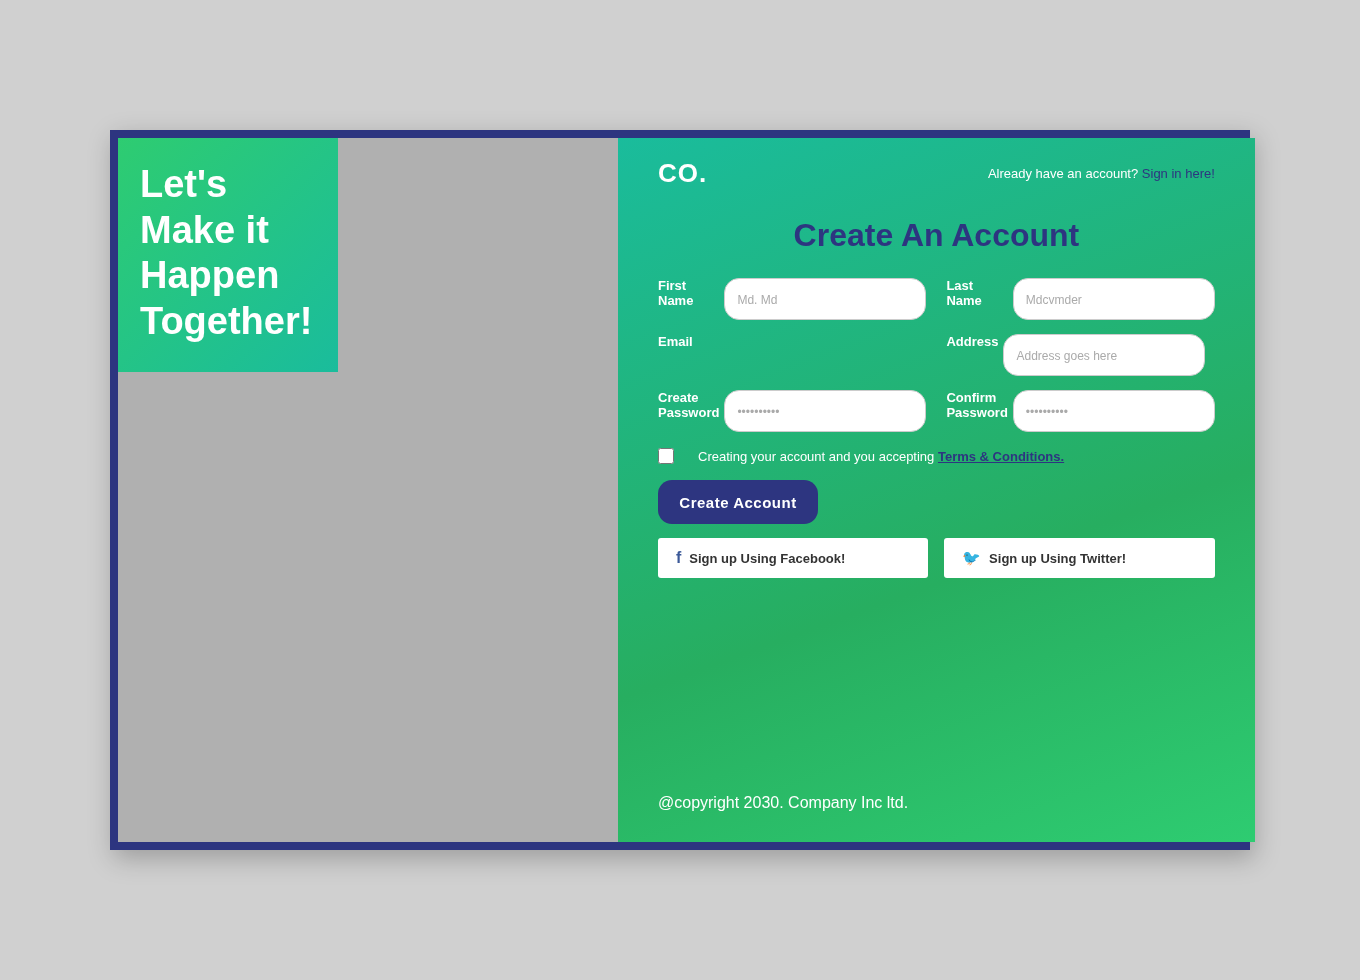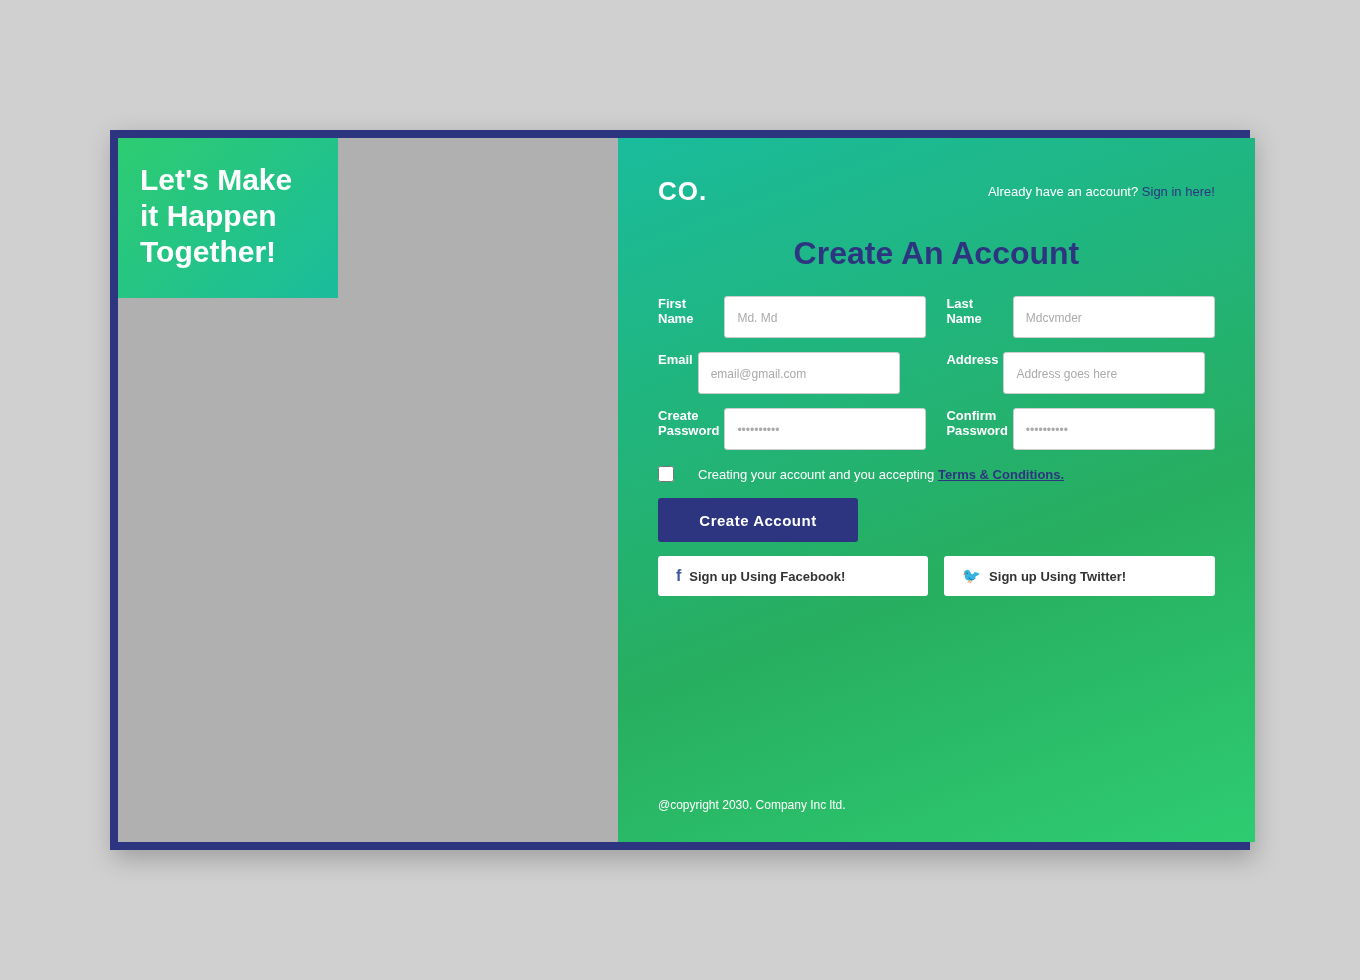--- a/index.html
+++ b/index.html
@@ -34,30 +34,30 @@
       position: absolute;
       top: 0;
       left: 0;
       width: 220px;
       background: linear-gradient(135deg, #2ecc71, #1abc9c);
       padding: 24px 22px 28px 22px;
     }
 
     .tagline-box .tagline-text {
       color: #fff;
-      font-size: 30px;
+      font-size: 38px;
       font-weight: 900;
       line-height: 1.2;
     }
 
     
     .right-panel {
       flex: 1;
       background: linear-gradient(160deg, #1abc9c 0%, #27ae60 60%, #2ecc71 100%);
-      padding: 38px 40px 30px 40px;
+      padding: 20px 40px 30px 40px;
       display: flex;
       flex-direction: column;
       position: relative;
     }
 
     
     .header-row {
       display: flex;
       align-items: center;
       justify-content: space-between;
@@ -108,21 +108,21 @@
 
     .form-group label {
       color: #fff;
       font-size: 13px;
       font-weight: 700;
     }
 
     .form-group input {
       height: 42px;
       border: 1px solid #ccc;
-      border-radius: 3px;
+      border-radius: 15px;
       padding: 0 12px;
       font-size: 13px;
       color: #555;
       background: #fff;
       outline: none;
     }
 
     .form-group input::placeholder {
       color: #aaa;
       font-size: 12px;
@@ -153,23 +153,23 @@
       color: #2d3580;
       font-weight: 700;
       text-decoration: underline;
     }
 
     
     .create-account-btn {
       background: #2d3580;
       color: #fff;
       border: none;
-      border-radius: 3px;
+      border-radius: 14px;
       height: 44px;
-      width: 200px;
+      width: 160px;
       font-size: 15px;
       font-weight: 700;
       cursor: pointer;
       letter-spacing: 0.5px;
       margin-bottom: 14px;
     }
 
     
     .social-row {
       display: flex;
@@ -199,21 +199,21 @@
       font-size: 16px;
     }
 
     .social-btn .tw-icon {
       color: #1da1f2;
       font-size: 15px;
     }
 
     
     .footer-copy {
-      font-size: 12px;
+      font-size: 16px;
       color: #fff;
       margin-top: auto;
     }
   </style>
 </head>
 <body>
 
 <div class="card-wrapper">
 
   <div class="left-panel">
@@ -241,21 +241,20 @@
         <input type="text" placeholder="Md. Md" style="">
       </div>
 
       <div class="form-group">
         <label>Last Name</label>
         <input type="text" placeholder="Mdcvmder" style="">
       </div>
 
       <div class="form-group">
         <label>Email</label>
-        <input type="email" placeholder="email@gmail.com" style="">
       </div>
 
       <div class="form-group">
         <label>Address</label>
         <input type="text" placeholder="Address goes here" style="">
       </div>
 
       <div class="form-group">
         <label>Create Password</label>
         <input type="password" placeholder="••••••••••" style="">

